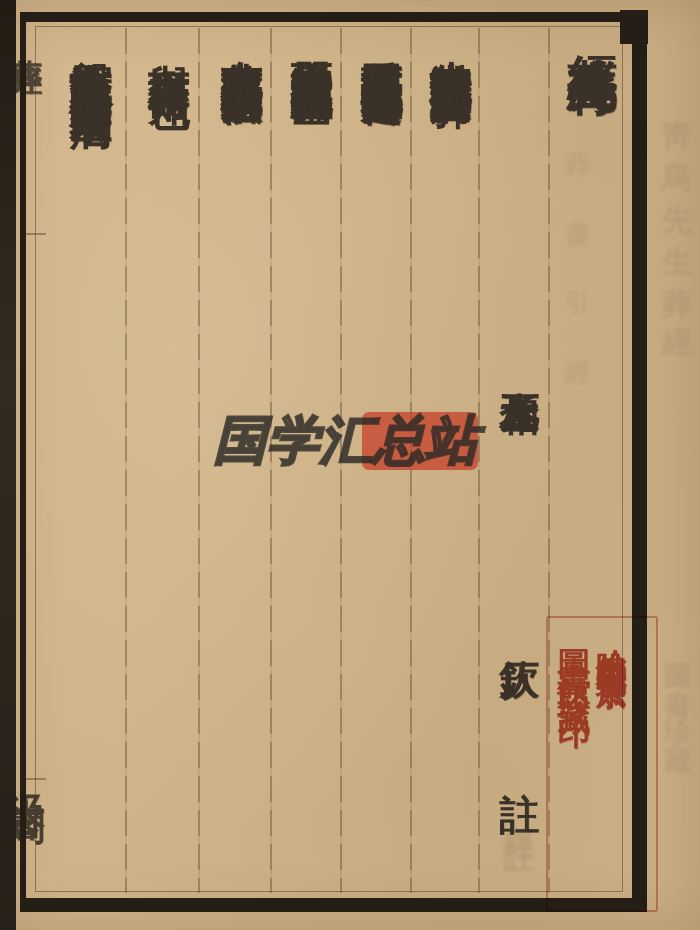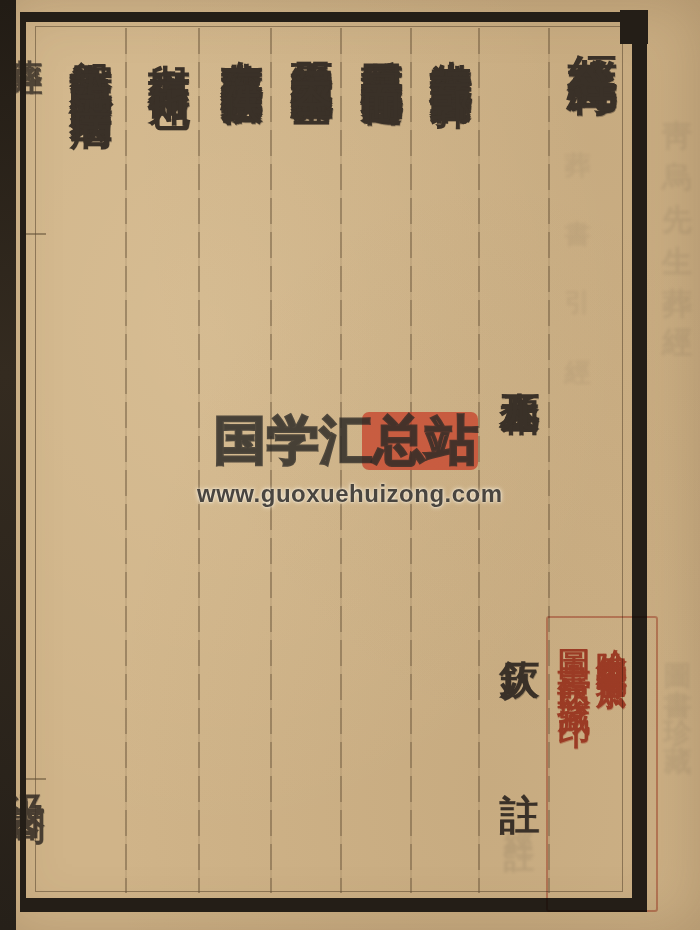--- a/index.html
+++ b/index.html
@@ -46,21 +46,21 @@
   #seal{position:absolute; left:546px; top:616px; width:112px; height:296px; z-index:6;
     mix-blend-mode:multiply;}
   #seal-border{position:absolute; inset:0; border:2px solid rgba(191,69,52,0.45); border-radius:3px;}
   .seal-col{
     position:absolute; writing-mode:vertical-rl; text-orientation:upright;
     color:#bf4534; font-weight:bold; opacity:0.9; white-space:nowrap;
     text-shadow:0.5px 0.5px 0 rgba(191,69,52,0.4);
   }
   #seal-col-right{left:44px; top:8px; font-size:31px; letter-spacing:4px;}
   #seal-col-left{left:5px; top:8px; font-size:33px; letter-spacing:13px;}
-  #watermark{position:absolute; left:0; top:0; width:700px; height:930px; z-index:10; pointer-events:none;}
+  #watermark{position:absolute; left:0; top:0; width:700px; height:930px; z-index:10; pointer-events:none;font-style:italic;}
   #wm-badge{
     position:absolute; left:362px; top:412px; width:116px; height:58px;
     background:rgba(198,59,38,0.72); border-radius:7px;
   }
   #wm-text{
     position:absolute; left:214px; top:406px; font-size:52px; letter-spacing:1px;
     font-weight:bold; font-family:"Liberation Sans","DejaVu Sans",sans-serif;
     color:rgba(45,42,38,0.28); -webkit-text-stroke:2.5px rgba(45,42,38,0.78);
   }
   #wm-url{
@@ -112,16 +112,15 @@
 
   <div id="seal">
     <div id="seal-border"></div>
     <div class="seal-col" id="seal-col-right">哈佛大學哈佛燕京</div>
     <div class="seal-col" id="seal-col-left">圖書館珍藏印</div>
   </div>
 
   <div id="watermark">
     <div id="wm-badge"></div>
     <div id="wm-text">国学汇总站</div>
-    <div id="wm-url">www.guoxuehuizong.com</div>
   </div>
 
 </div>
 
 </body></html>

